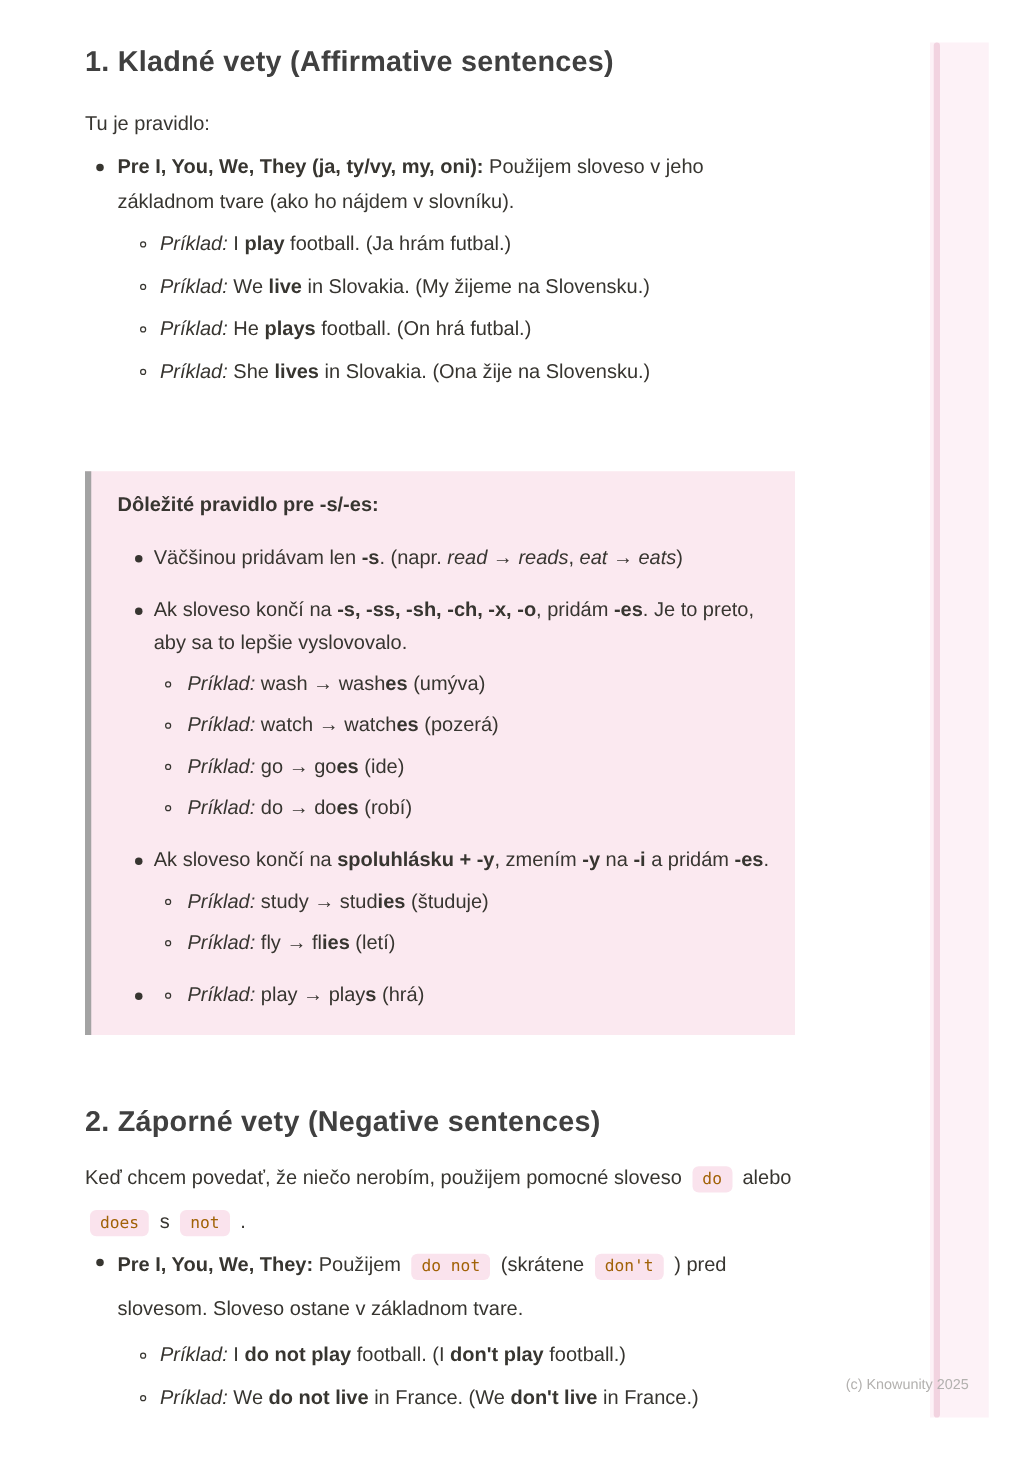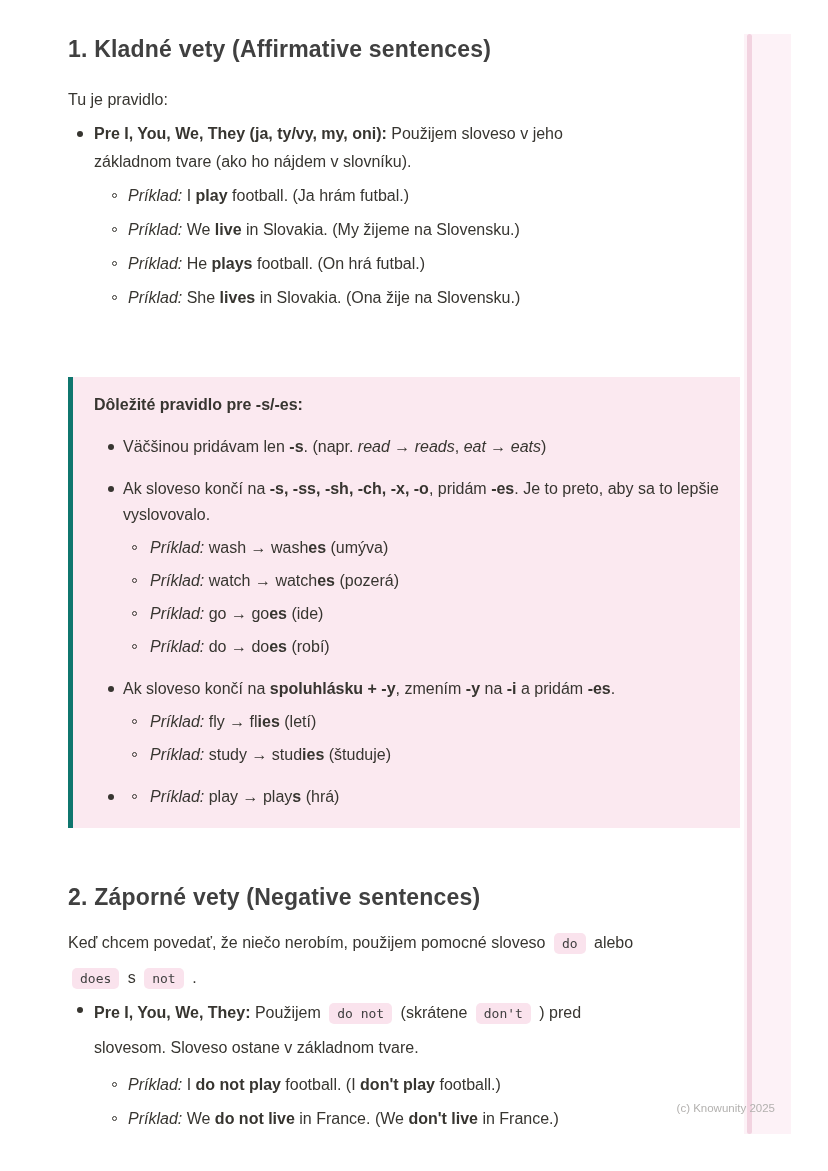--- a/index.html
+++ b/index.html
@@ -26,38 +26,38 @@
   .block {
     position:absolute; left:68px; width:566px;
     font-size:16px; line-height:28px;
   }
   .row { position:relative; }
   .rt  { display:inline; }
   .b { font-weight:700; }
   .i { font-style:italic; }
   .code {
     font-family:"DejaVu Sans Mono", monospace;
-    font-size:13px; color:#404040; background:#fae3ed;
+    font-size:13px; color:#a16207; background:#fae3ed;
     padding:3px 8px; border-radius:5px; margin:0 4px; white-space:nowrap;
   }
   .marker { position:absolute; display:block; }
   .dot  { width:6px; height:6px; border-radius:50%; background:#373530; top:11px; }
   .circ { width:5px; height:5px; border:1.6px solid #373530; border-radius:50%; background:transparent; top:11px; }
   
   .m-main { padding-left:26px; margin-top:12px; }
   .m-main > .marker { left:9px; }
   .m-sub  { padding-left:60px; margin-top:6px; }
   .m-sub  > .marker { left:44px; }
   .first { margin-top:0; }
   .gap   { margin-top:16px; }
   
   .callout {
-    position:absolute; left:68px; width:672px;
+    position:absolute; left:68px; width:568px;
     background:#fbe9f0;
-    border-left:5px solid #0f766e;
+    border-left:5px solid #a3a3a3;
     padding:15px 18px 18px 0;
     font-size:16px; line-height:26px;
   }
   .c-title { padding-left:21px; font-weight:700; margin-bottom:4px; }
   .c-main { padding-left:50px; margin-top:16px; }
   .c-main > .marker { left:35px; top:10px; }
   .c-sub  { padding-left:77px; margin-top:7px; }
   .c-sub  > .marker { left:59px; top:10px; }
   
   .badge-para { line-height:34px; width:600px; }
@@ -130,25 +130,25 @@
     <span class="marker circ"></span>
     <span class="rt"><span class="i">Príklad:</span><span> do → do</span><span class="b">es</span><span> (robí)</span></span>
   </div>
 
   <div class="row c-main">
     <span class="marker dot"></span>
     <span class="rt"><span>Ak sloveso končí na </span><span class="b">spoluhlásku + -y</span><span>, zmením </span><span class="b">-y</span><span> na </span><span class="b">-i</span><span> a pridám </span><span class="b">-es</span><span>.</span></span>
   </div>
   <div class="row c-sub">
     <span class="marker circ"></span>
-    <span class="rt"><span class="i">Príklad:</span><span> fly → fl</span><span class="b">ies</span><span> (letí)</span></span>
+    <span class="rt"><span class="i">Príklad:</span><span> study → stud</span><span class="b">ies</span><span> (študuje)</span></span>
   </div>
   <div class="row c-sub">
     <span class="marker circ"></span>
-    <span class="rt"><span class="i">Príklad:</span><span> study → stud</span><span class="b">ies</span><span> (študuje)</span></span>
+    <span class="rt"><span class="i">Príklad:</span><span> fly → fl</span><span class="b">ies</span><span> (letí)</span></span>
   </div>
 
   <div class="row c-main">
     <span class="marker dot"></span>
   </div>
   <div class="row c-sub">
     <span class="marker circ"></span>
     <span class="rt"><span class="i">Príklad:</span><span> play → play</span><span class="b">s</span><span> (hrá)</span></span>
   </div>
 </div>

